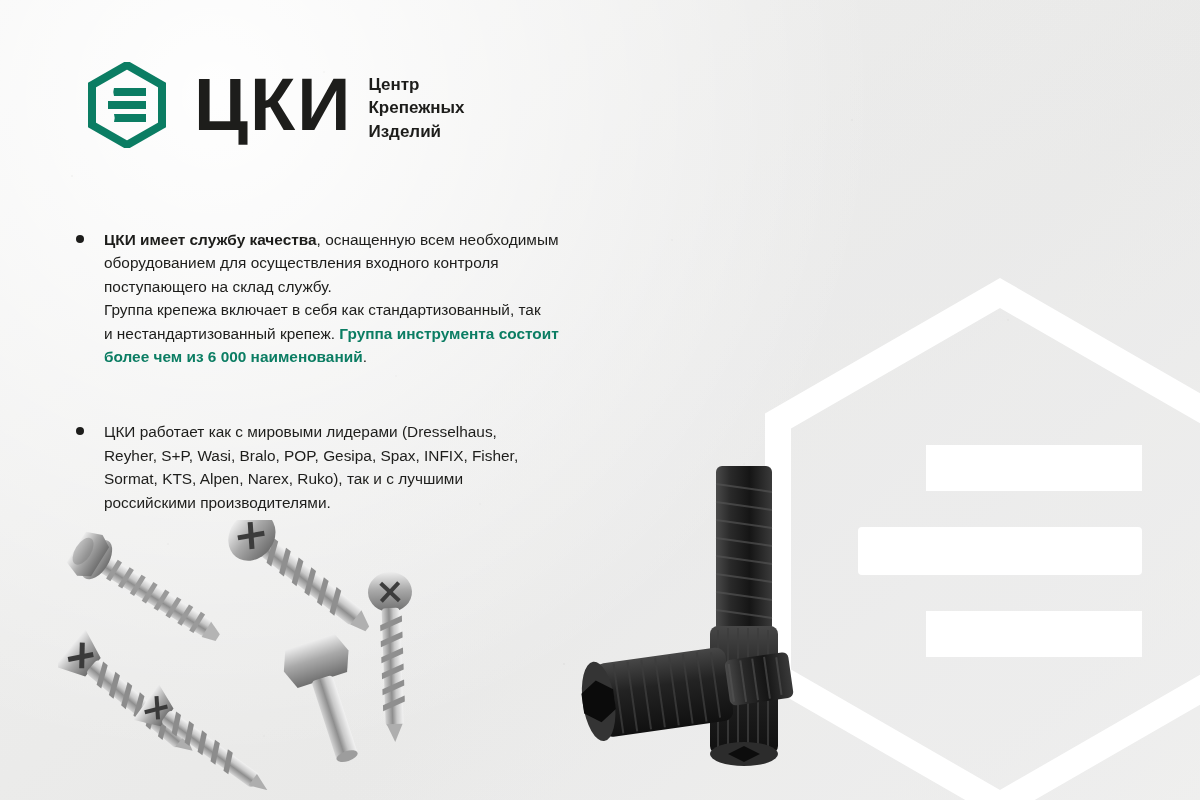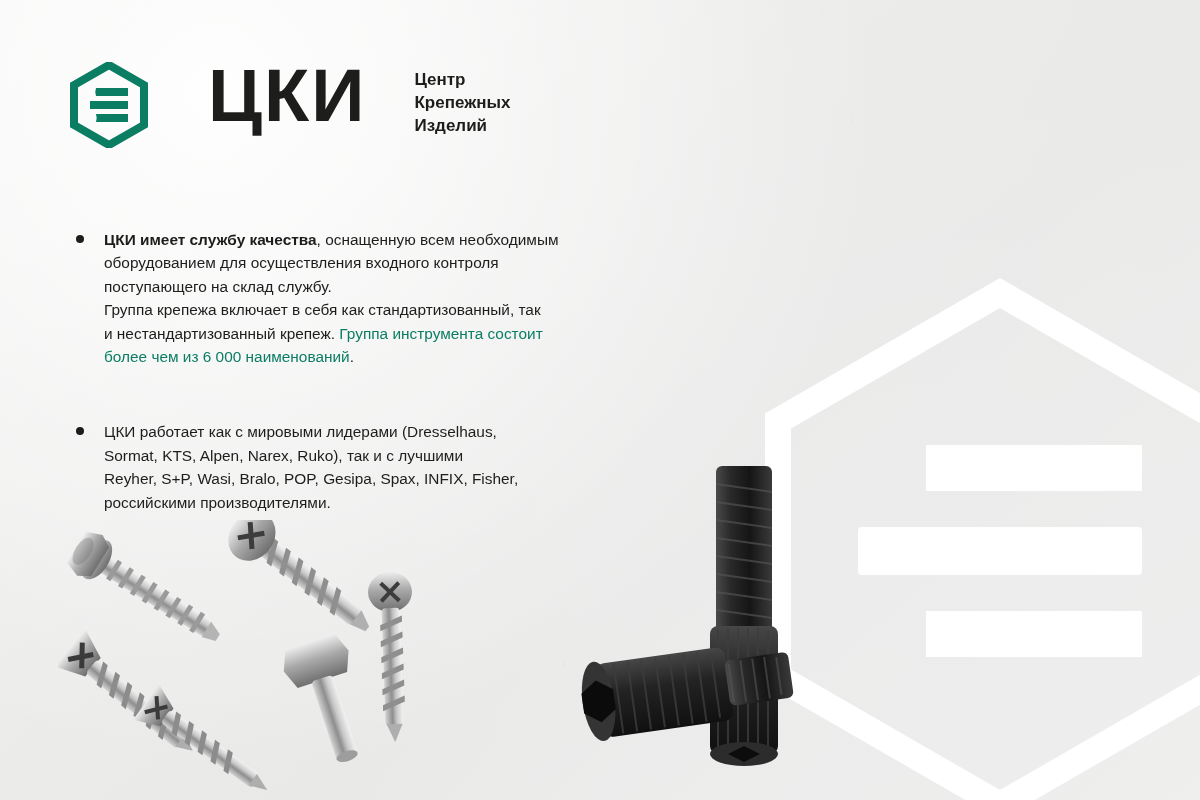--- a/index.html
+++ b/index.html
@@ -50,24 +50,24 @@
     right: -60px;
     top: 275px;
     width: 520px;
     height: 560px;
     opacity: 1;
   }
 
   
   .header {
     position: absolute;
-    left: 70px;
+    left: 88px;
     top: 62px;
     display: flex;
-    gap: 32px;
+    align-items: center;
   }
   .logo-mark { width: 78px; height: 86px; flex: none; }
   .logo-word {
     margin-left: 28px;
     font-size: 74px;
     line-height: .92;
     font-weight: 700;
     letter-spacing: 2px;
     color: #1d1d1b;
   }
@@ -99,21 +99,21 @@
   .dot {
     position: absolute;
     left: 0;
     top: 7px;
     width: 8px;
     height: 8px;
     border-radius: 50%;
     background: #1d1d1b;
   }
   .hl { font-weight: 700; color: #1d1d1b; }
-  .hl-green { font-weight: 400; color: #0b7d63; margin-top: 31px; }
+  .hl-green { font-weight: 700; color: #0b7d63; margin-top: 31px; }
   .para { margin: 0; }
   .para + .para { margin-top: 0; }
 
   
   .screws { position: absolute; left: 58px; top: 520px; width: 480px; height: 270px; }
   .bolts  { position: absolute; left: 520px; top: 440px; width: 360px; height: 350px; }
 </style>
 </head>
 <body>
 
@@ -175,24 +175,24 @@
         <span class="hl-green">более чем из 6 000 наименований</span><span>.</span>
       </p>
     </div>
 
     <div class="bullet">
       <span class="dot"></span>
       <p class="para">
         <span>ЦКИ работает как с мировыми лидерами (Dresselhaus,</span>
       </p>
       <p class="para">
+        <span>Reyher, S+P, Wasi, Bralo, POP, Gesipa, Spax, INFIX, Fisher,</span>
+      </p>
+      <p class="para">
         <span>Sormat, KTS, Alpen, Narex, Ruko), так и с лучшими</span>
-      </p>
-      <p class="para">
-        <span>Reyher, S+P, Wasi, Bralo, POP, Gesipa, Spax, INFIX, Fisher,</span>
       </p>
       <p class="para">
         <span>российскими производителями.</span>
       </p>
     </div>
 
   </div>
 
   <div class="screws">
     <svg viewBox="0 0 480 270" width="480" height="270" aria-hidden="true">

